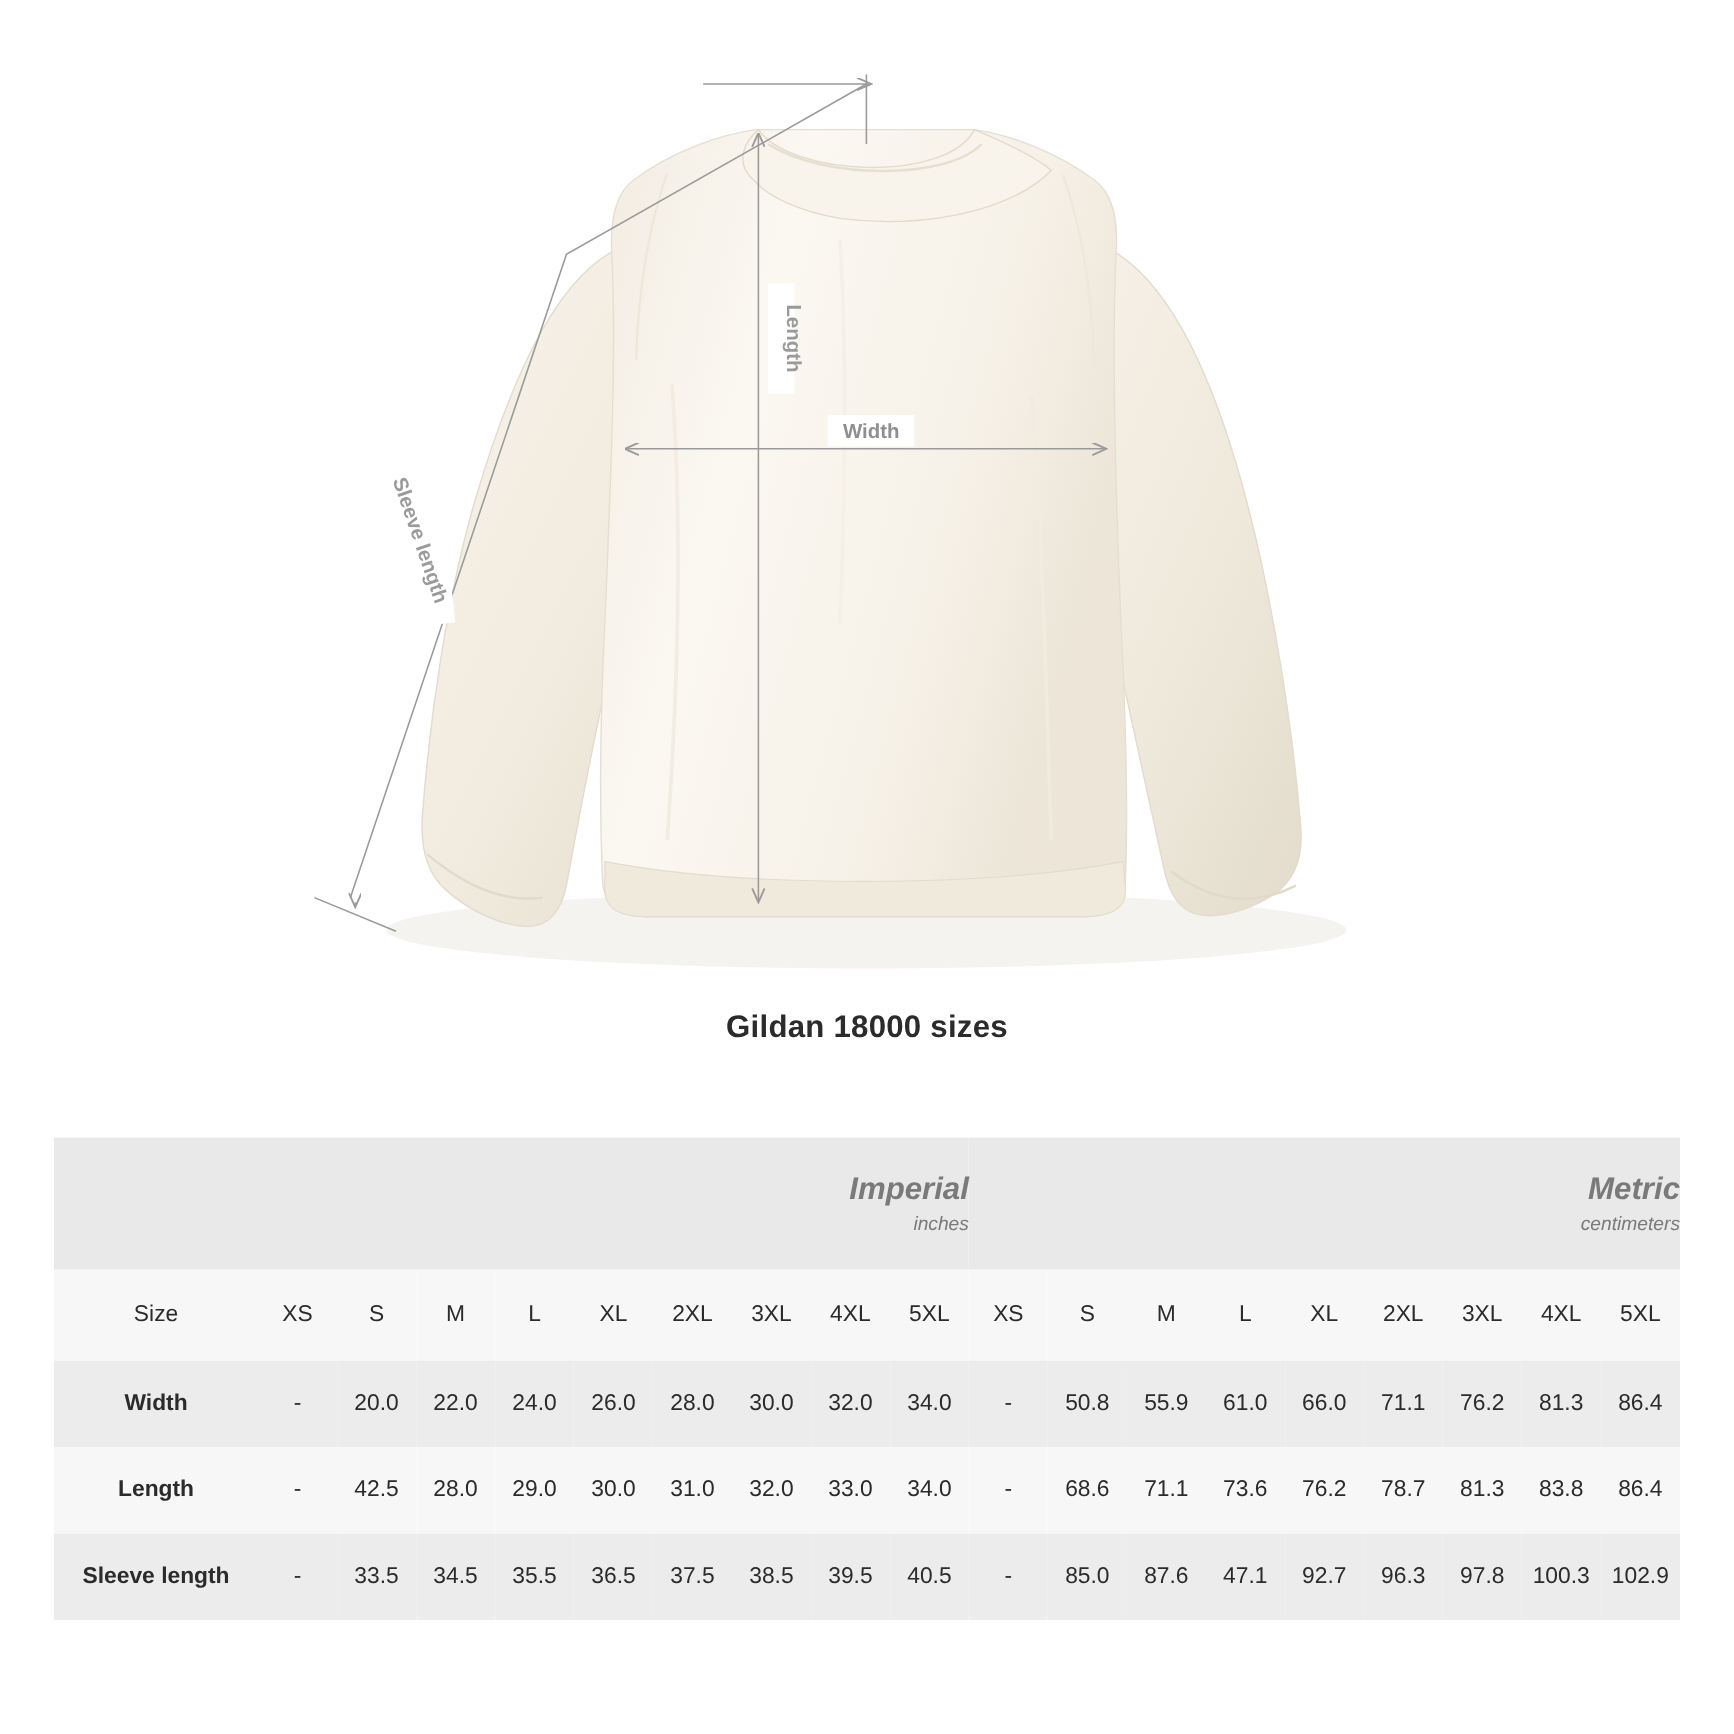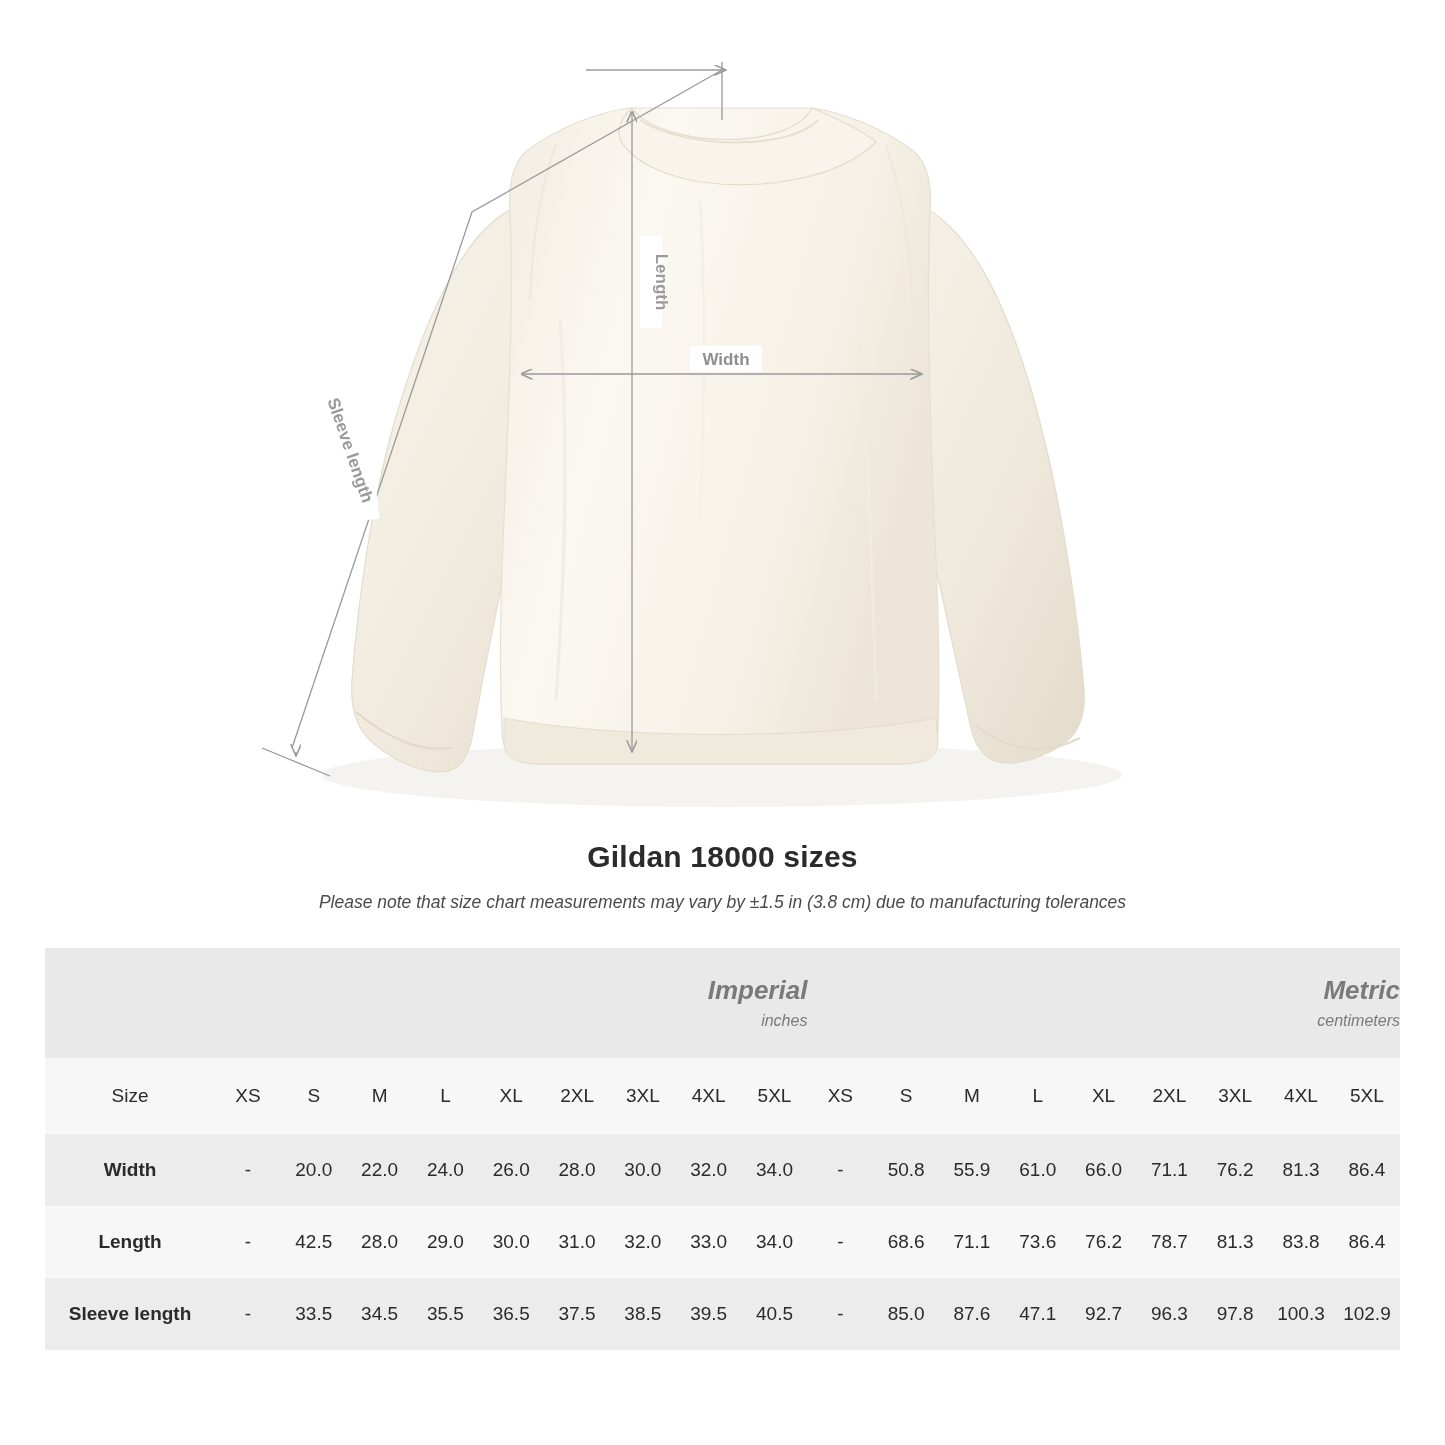--- a/index.html
+++ b/index.html
@@ -33,21 +33,21 @@
 
   
   #title-block {
     position: absolute;
     left: 0;
     top: 840px;
     width: 1445px;
     text-align: center;
   }
   #chart-title {
-    font-size: 30px;
+    font-size: 26px;
     font-weight: bold;
     color: #2b2b2b;
     letter-spacing: 0.2px;
     margin: 0;
     padding: 0;
   }
   #chart-note {
     font-size: 17.5px;
     font-style: italic;
     color: #4a4a4a;
@@ -195,21 +195,20 @@
       <rect x="318" y="378" width="54" height="144" fill="#ffffff" transform="rotate(-6 345 450)"></rect>
 
       <text x="656" y="282" fill="#9a9a9a" font-family="Liberation Sans, sans-serif" font-size="17" font-weight="bold" text-anchor="middle" transform="rotate(90 656 282)">Length</text>
       <text x="726" y="365" fill="#8f8f8f" font-family="Liberation Sans, sans-serif" font-size="17" font-weight="bold" text-anchor="middle">Width</text>
       <text x="345" y="452" fill="#9a9a9a" font-family="Liberation Sans, sans-serif" font-size="17" font-weight="bold" text-anchor="middle" transform="rotate(71 345 452)">Sleeve length</text>
     </svg>
   </div>
 
   <div id="title-block">
     <div id="chart-title">Gildan 18000 sizes</div>
-    <div id="chart-note">Please note that size chart measurements may vary by ±1.5 in (3.8 cm) due to manufacturing tolerances</div>
   </div>
 
   <table id="size-table">
     <colgroup>
       <col class="col-label">
       <col class="col-val">
         <col class="col-val">
         <col class="col-val">
         <col class="col-val">
         <col class="col-val">

